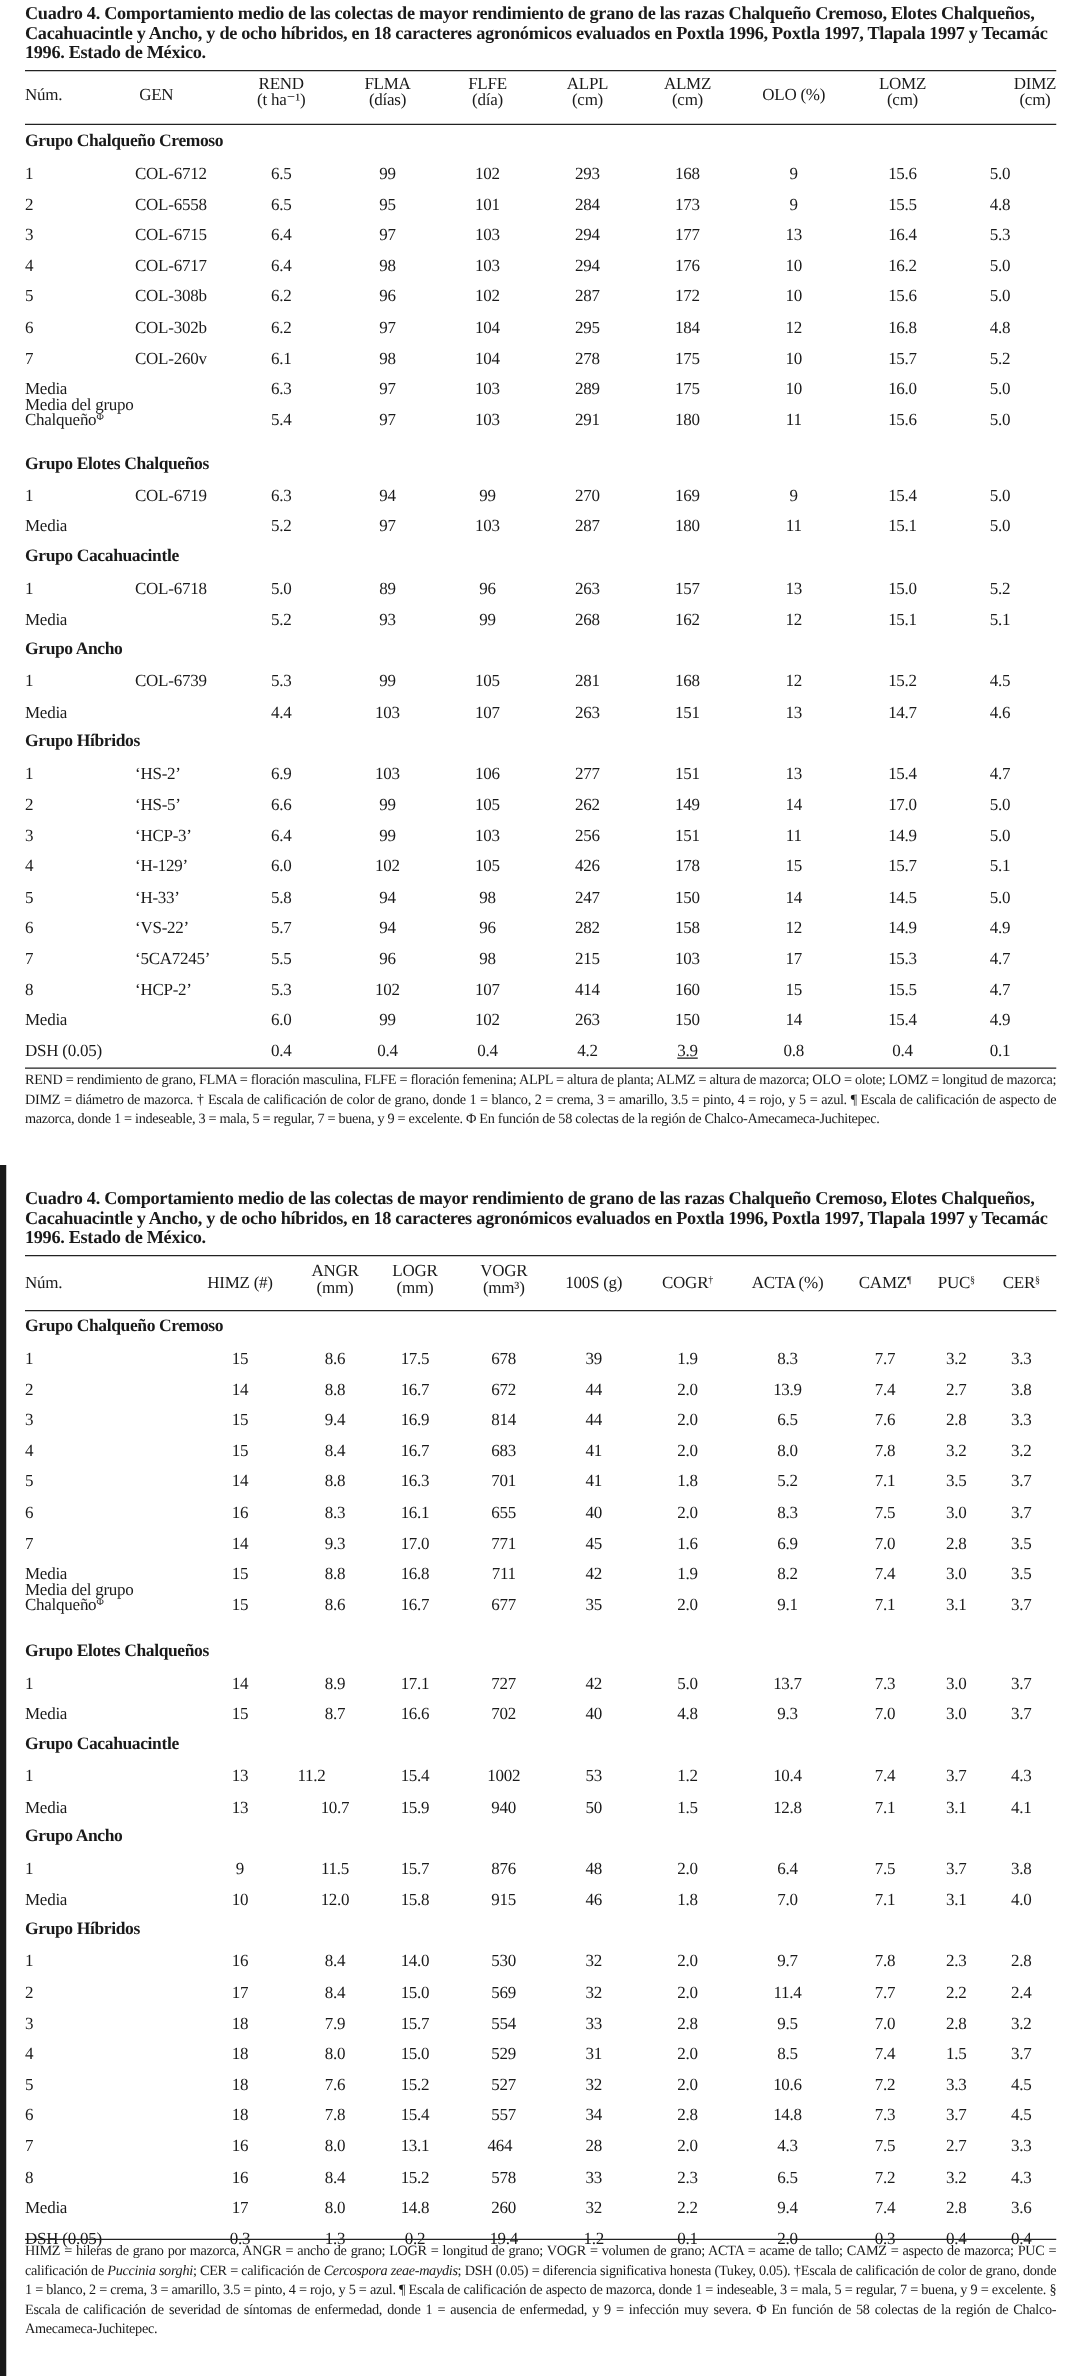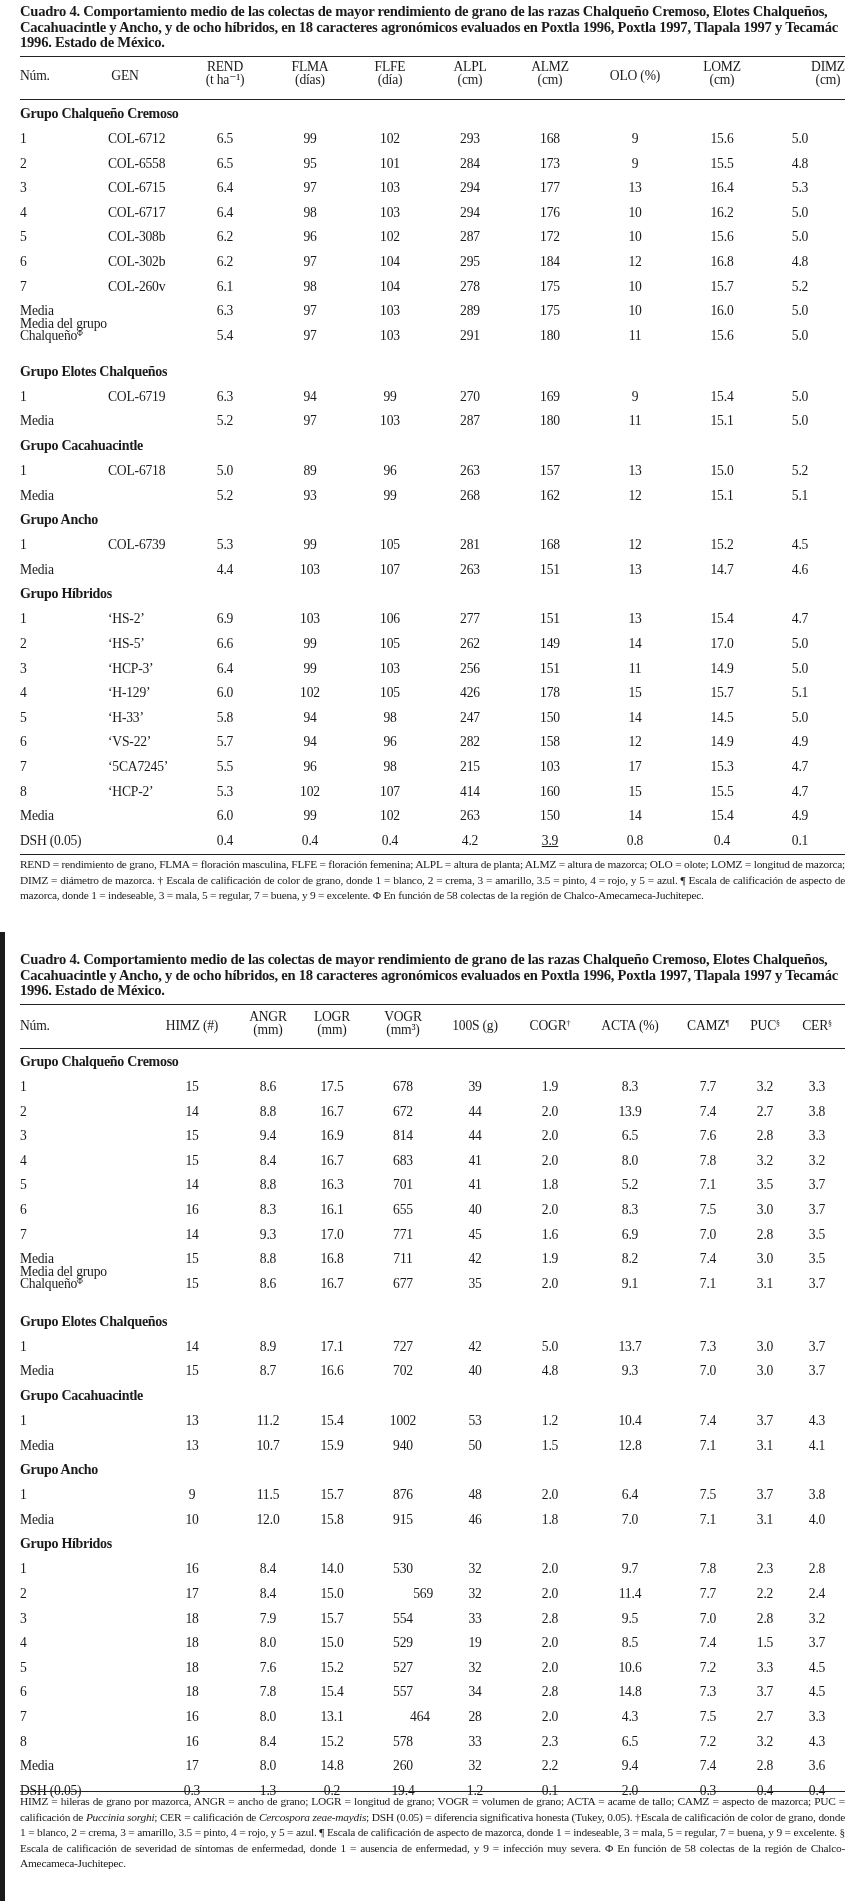--- a/index.html
+++ b/index.html
@@ -561,21 +561,21 @@
         <div class="cell" style="left:500px; width:60px; text-align:center;">4.8</div>
         <div class="cell" style="left:580px; width:60px; text-align:center;">9.3</div>
         <div class="cell" style="left:658px; width:60px; text-align:center;">7.0</div>
         <div class="cell" style="left:715px; width:60px; text-align:center;">3.0</div>
         <div class="cell" style="left:767px; width:60px; text-align:center;">3.7</div>
       </div>
       <div class="group" style="top:440.00000000000006px; left:0;">Grupo Cacahuacintle</div>
       <div class="row" style="top:465.00000000000006px;">
         <div class="cell" style="left:0; text-align:left; ">1</div>
         <div class="cell" style="left:142px; width:60px; text-align:center;">13</div>
-        <div class="cell" style="left:218px; width:60px; text-align:center;">11.2</div>
+        <div class="cell" style="left:218px; width:60px; text-align:left;">11.2</div>
         <div class="cell" style="left:282px; width:60px; text-align:center;">15.4</div>
         <div class="cell" style="left:353px; width:60px; text-align:center;">1002</div>
         <div class="cell" style="left:425px; width:60px; text-align:center;">53</div>
         <div class="cell" style="left:500px; width:60px; text-align:center;">1.2</div>
         <div class="cell" style="left:580px; width:60px; text-align:center;">10.4</div>
         <div class="cell" style="left:658px; width:60px; text-align:center;">7.4</div>
         <div class="cell" style="left:715px; width:60px; text-align:center;">3.7</div>
         <div class="cell" style="left:767px; width:60px; text-align:center;">4.3</div>
       </div>
       <div class="row" style="top:489.6000000000001px;">
@@ -630,21 +630,21 @@
         <div class="cell" style="left:580px; width:60px; text-align:center;">9.7</div>
         <div class="cell" style="left:658px; width:60px; text-align:center;">7.8</div>
         <div class="cell" style="left:715px; width:60px; text-align:center;">2.3</div>
         <div class="cell" style="left:767px; width:60px; text-align:center;">2.8</div>
       </div>
       <div class="row" style="top:638.0000000000001px;">
         <div class="cell" style="left:0; text-align:left; ">2</div>
         <div class="cell" style="left:142px; width:60px; text-align:center;">17</div>
         <div class="cell" style="left:218px; width:60px; text-align:center;">8.4</div>
         <div class="cell" style="left:282px; width:60px; text-align:center;">15.0</div>
-        <div class="cell" style="left:353px; width:60px; text-align:right;">569</div>
+        <div class="cell" style="left:353px; width:60px; text-align:center;">569</div>
         <div class="cell" style="left:425px; width:60px; text-align:center;">32</div>
         <div class="cell" style="left:500px; width:60px; text-align:center;">2.0</div>
         <div class="cell" style="left:580px; width:60px; text-align:center;">11.4</div>
         <div class="cell" style="left:658px; width:60px; text-align:center;">7.7</div>
         <div class="cell" style="left:715px; width:60px; text-align:center;">2.2</div>
         <div class="cell" style="left:767px; width:60px; text-align:center;">2.4</div>
       </div>
       <div class="row" style="top:662.6000000000001px;">
         <div class="cell" style="left:0; text-align:left; ">3</div>
         <div class="cell" style="left:142px; width:60px; text-align:center;">18</div>
@@ -657,21 +657,21 @@
         <div class="cell" style="left:658px; width:60px; text-align:center;">7.0</div>
         <div class="cell" style="left:715px; width:60px; text-align:center;">2.8</div>
         <div class="cell" style="left:767px; width:60px; text-align:center;">3.2</div>
       </div>
       <div class="row" style="top:687.2000000000002px;">
         <div class="cell" style="left:0; text-align:left; ">4</div>
         <div class="cell" style="left:142px; width:60px; text-align:center;">18</div>
         <div class="cell" style="left:218px; width:60px; text-align:center;">8.0</div>
         <div class="cell" style="left:282px; width:60px; text-align:center;">15.0</div>
         <div class="cell" style="left:353px; width:60px; text-align:center;">529</div>
-        <div class="cell" style="left:425px; width:60px; text-align:center;">19</div>
+        <div class="cell" style="left:425px; width:60px; text-align:center;">31</div>
         <div class="cell" style="left:500px; width:60px; text-align:center;">2.0</div>
         <div class="cell" style="left:580px; width:60px; text-align:center;">8.5</div>
         <div class="cell" style="left:658px; width:60px; text-align:center;">7.4</div>
         <div class="cell" style="left:715px; width:60px; text-align:center;">1.5</div>
         <div class="cell" style="left:767px; width:60px; text-align:center;">3.7</div>
       </div>
       <div class="row" style="top:711.8000000000002px;">
         <div class="cell" style="left:0; text-align:left; ">5</div>
         <div class="cell" style="left:142px; width:60px; text-align:center;">18</div>
         <div class="cell" style="left:218px; width:60px; text-align:center;">7.6</div>
@@ -695,21 +695,21 @@
         <div class="cell" style="left:580px; width:60px; text-align:center;">14.8</div>
         <div class="cell" style="left:658px; width:60px; text-align:center;">7.3</div>
         <div class="cell" style="left:715px; width:60px; text-align:center;">3.7</div>
         <div class="cell" style="left:767px; width:60px; text-align:center;">4.5</div>
       </div>
       <div class="row" style="top:761.0000000000002px;">
         <div class="cell" style="left:0; text-align:left; ">7</div>
         <div class="cell" style="left:142px; width:60px; text-align:center;">16</div>
         <div class="cell" style="left:218px; width:60px; text-align:center;">8.0</div>
         <div class="cell" style="left:282px; width:60px; text-align:center;">13.1</div>
-        <div class="cell" style="left:370px; width:60px; text-align:center;">464</div>
+        <div class="cell" style="left:350px; width:60px; text-align:center;">464</div>
         <div class="cell" style="left:425px; width:60px; text-align:center;">28</div>
         <div class="cell" style="left:500px; width:60px; text-align:center;">2.0</div>
         <div class="cell" style="left:580px; width:60px; text-align:center;">4.3</div>
         <div class="cell" style="left:658px; width:60px; text-align:center;">7.5</div>
         <div class="cell" style="left:715px; width:60px; text-align:center;">2.7</div>
         <div class="cell" style="left:767px; width:60px; text-align:center;">3.3</div>
       </div>
       <div class="row" style="top:785.6000000000003px;">
         <div class="cell" style="left:0; text-align:left; ">8</div>
         <div class="cell" style="left:142px; width:60px; text-align:center;">16</div>

